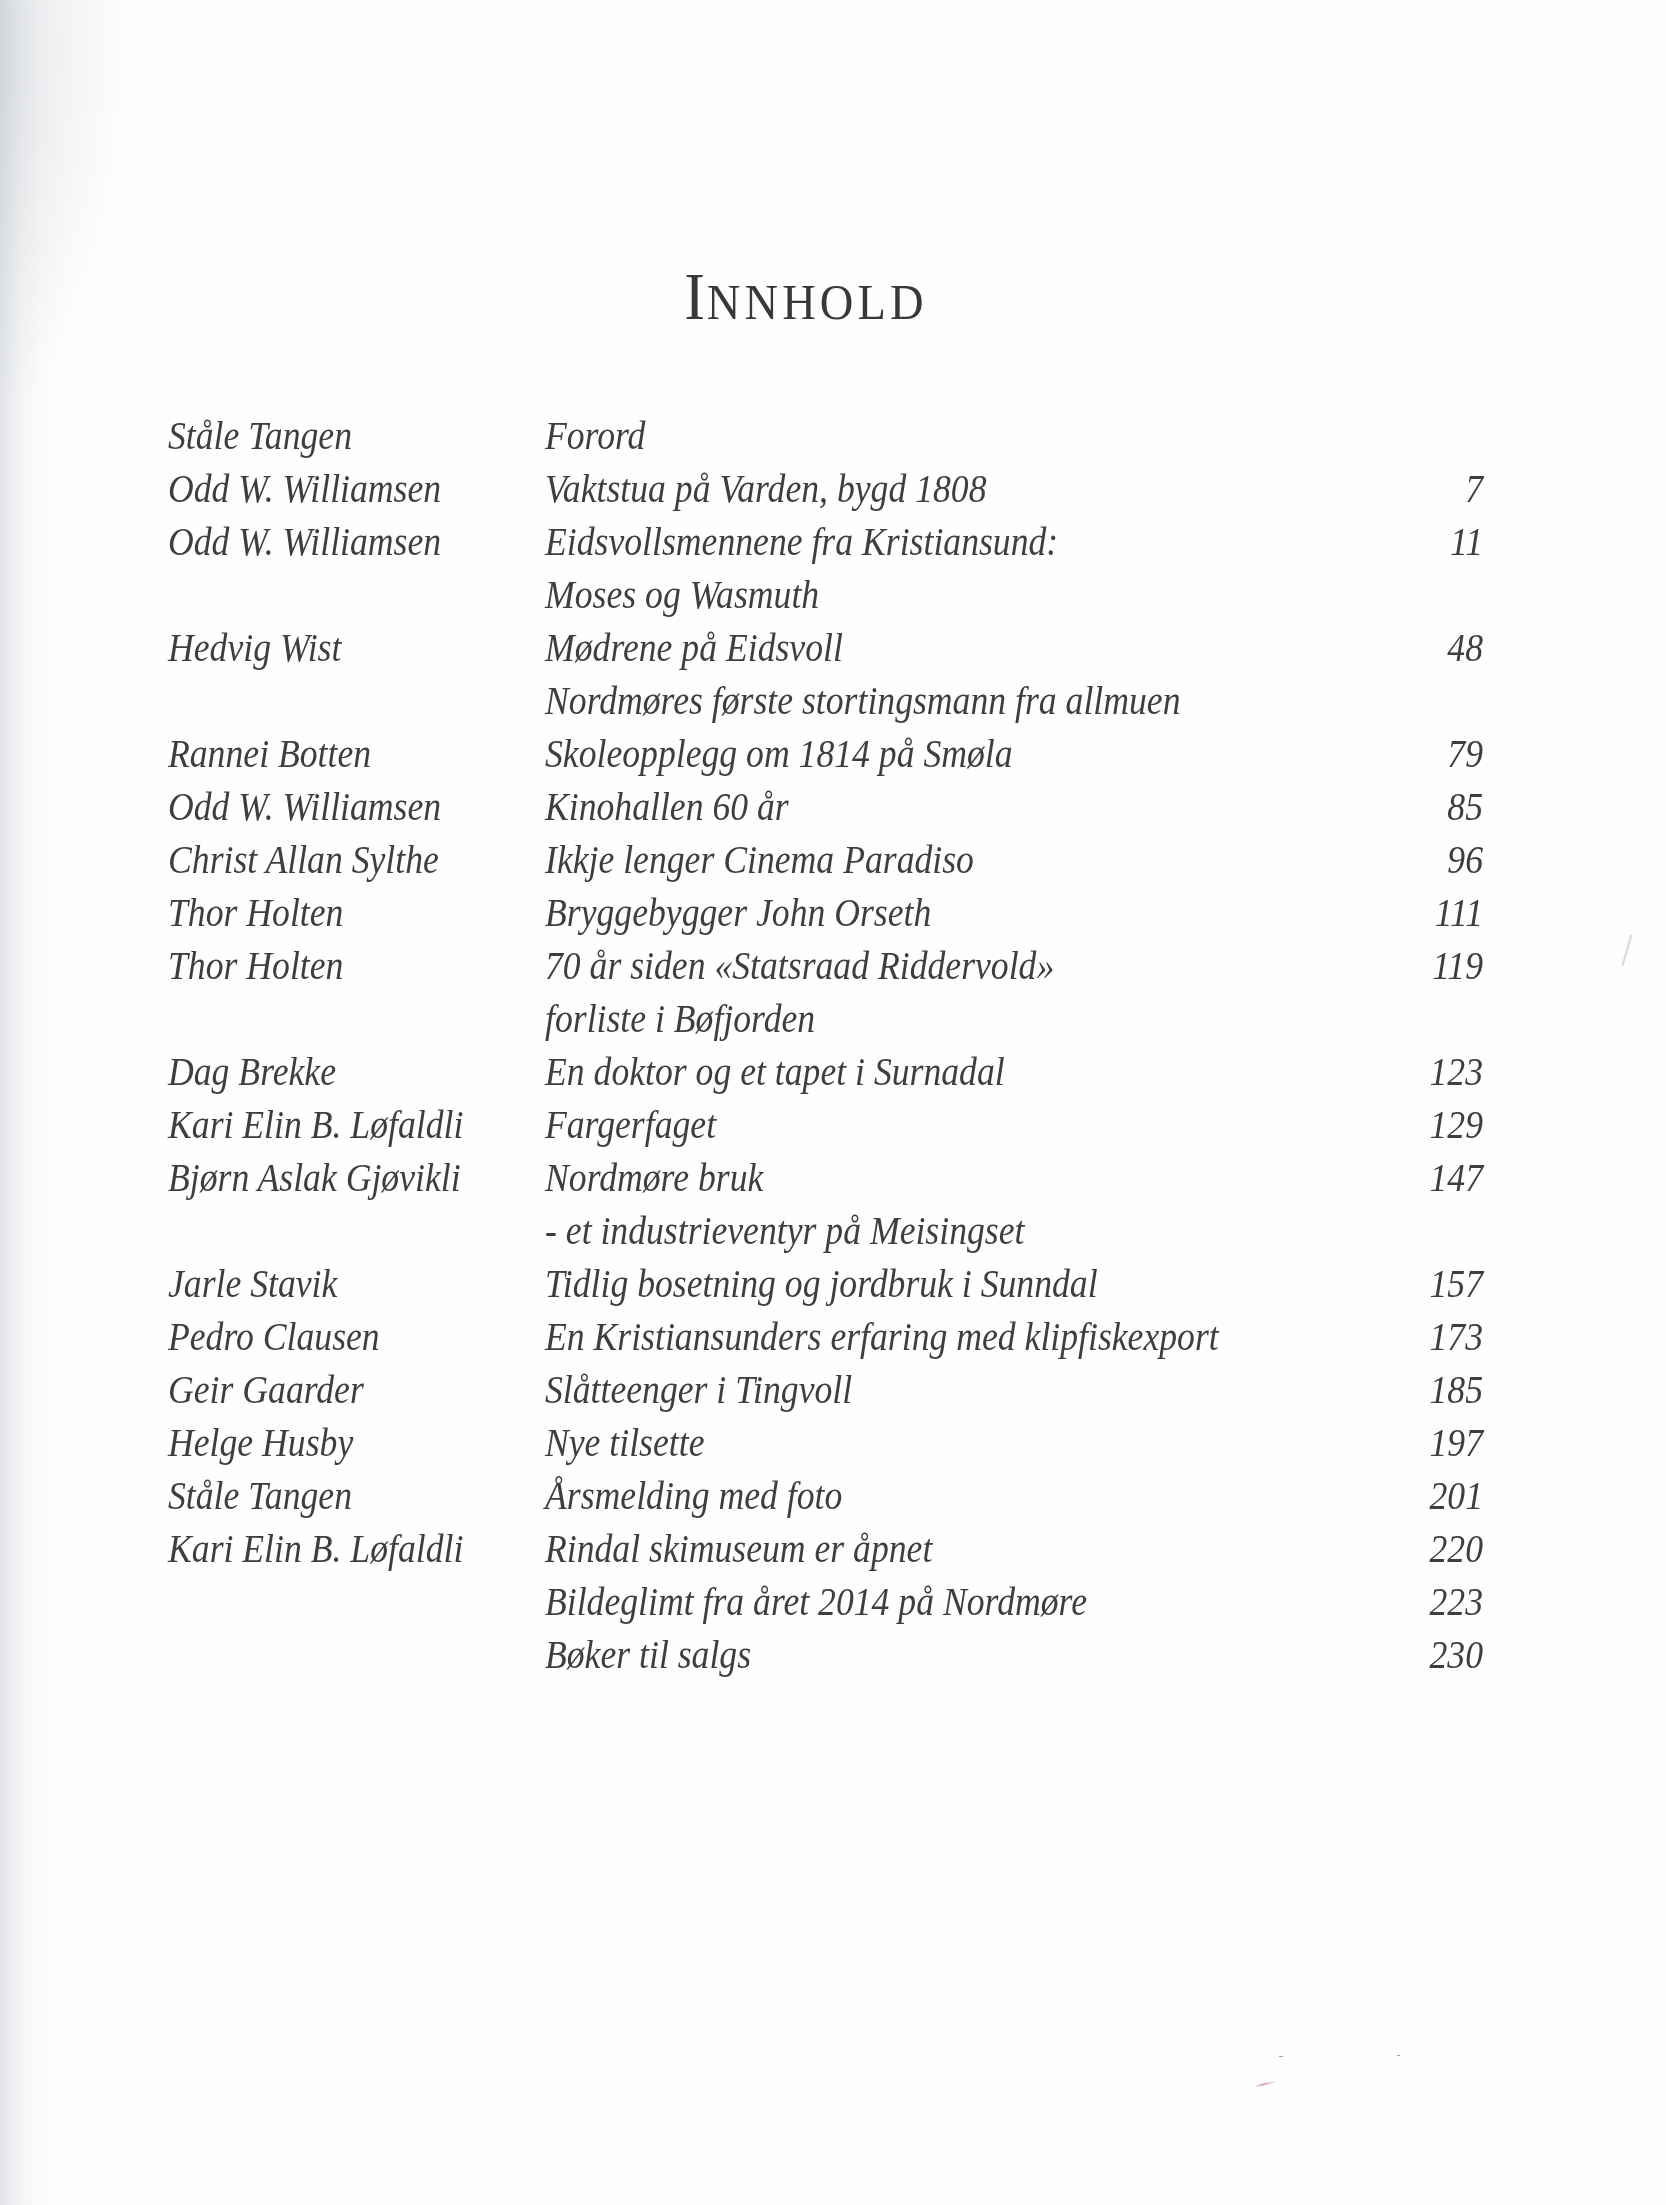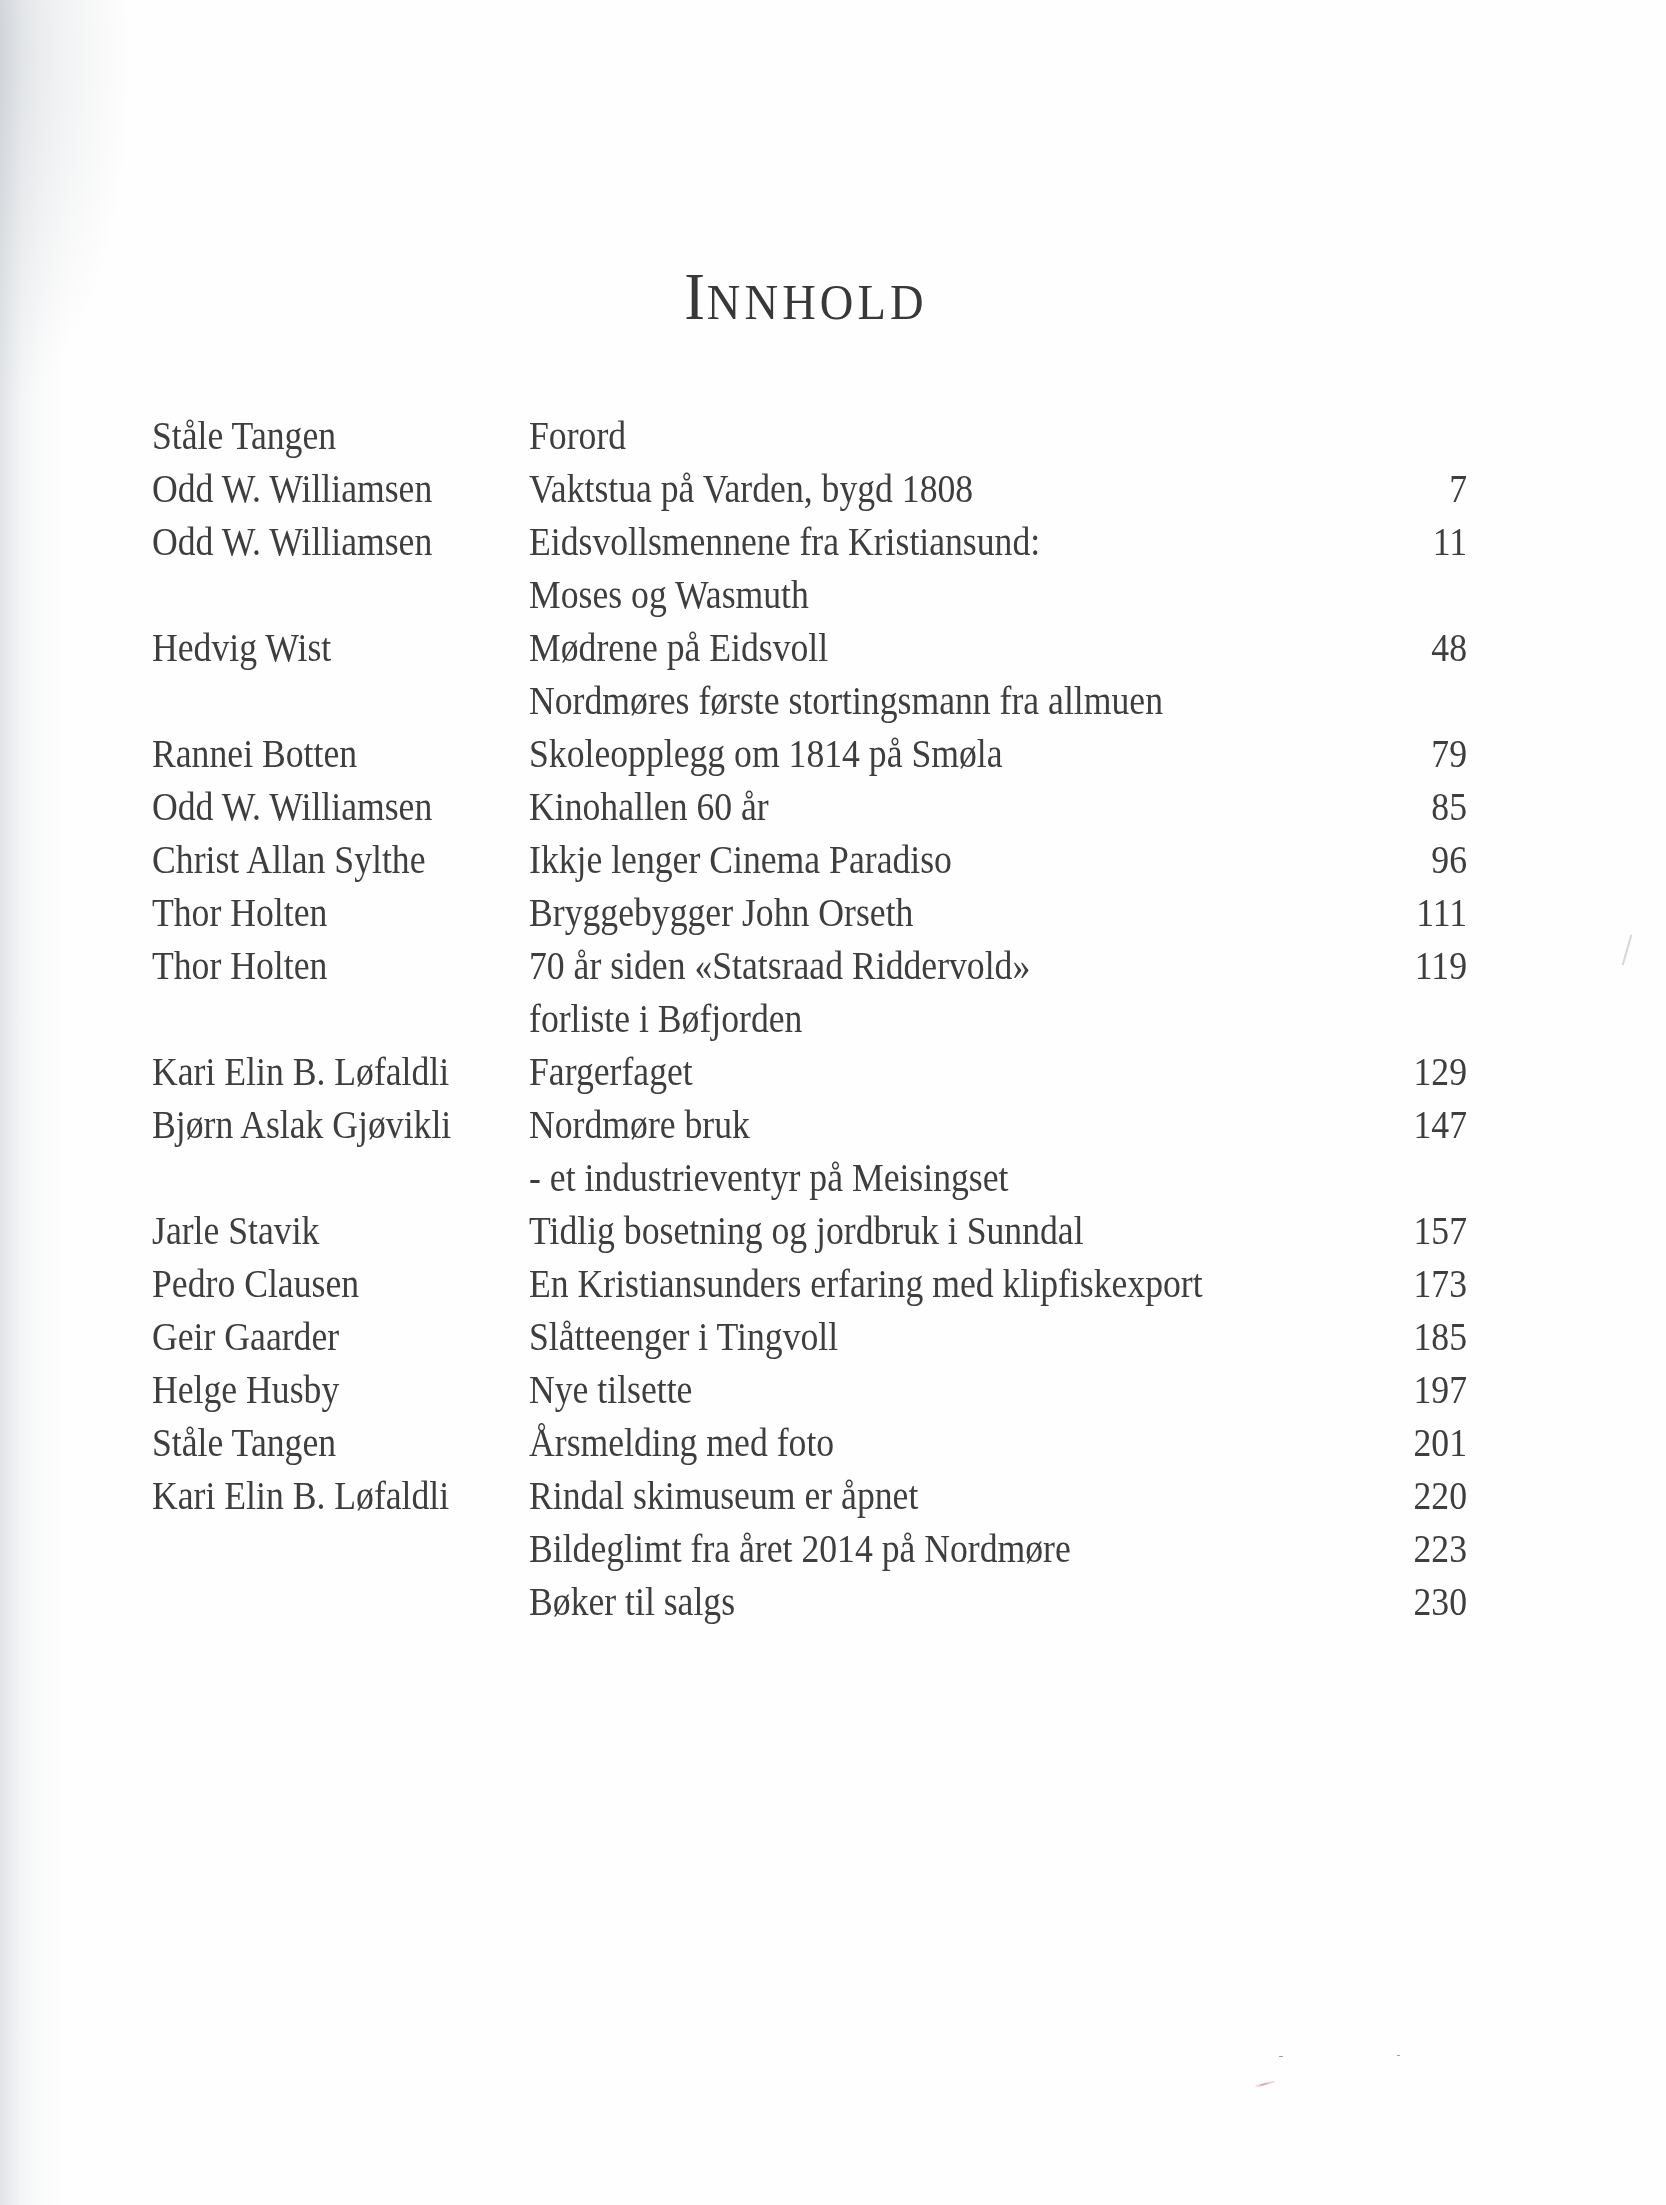--- a/index.html
+++ b/index.html
@@ -46,23 +46,24 @@
     font-size: 67px;
     letter-spacing: 1.8px;
   }
   .heading .rest {
     font-size: 50px;
     letter-spacing: 4.4px;
   }
 
   .toc {
     position: absolute;
-    left: 0;
+    left: 16px;
     top: 409px;
     width: 1564px;
+    font-style: italic;
   }
   .row {
     position: relative;
     height: 53px;
   }
   .cell {
     position: absolute;
     top: 0;
     height: 53px;
     line-height: 53px;
@@ -191,20 +192,25 @@
     <div class="cell title">70 år siden «Statsraad Riddervold»</div>
     <div class="cell page">119</div>
   </div>
 
   <div class="row">
     <div class="cell author"></div>
     <div class="cell title">forliste i Bøfjorden</div>
     <div class="cell page"></div>
   </div>
 
+  <div class="row">
+    <div class="cell author">Dag Brekke</div>
+    <div class="cell title">En doktor og et tapet i Surnadal</div>
+    <div class="cell page">123</div>
+  </div>
 
   <div class="row">
     <div class="cell author">Kari Elin B. Løfaldli</div>
     <div class="cell title">Fargerfaget</div>
     <div class="cell page">129</div>
   </div>
 
 
   <div class="row">
     <div class="cell author">Bjørn Aslak Gjøvikli</div>

